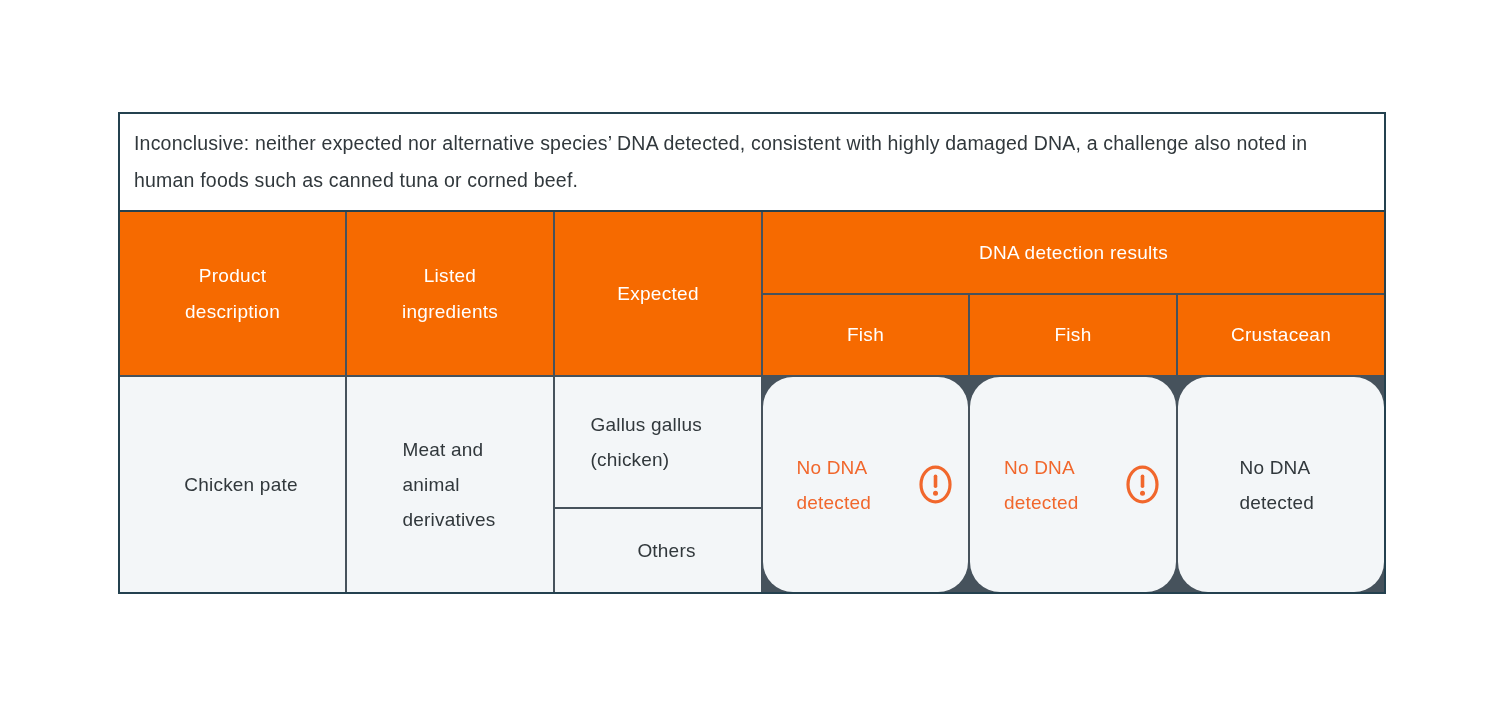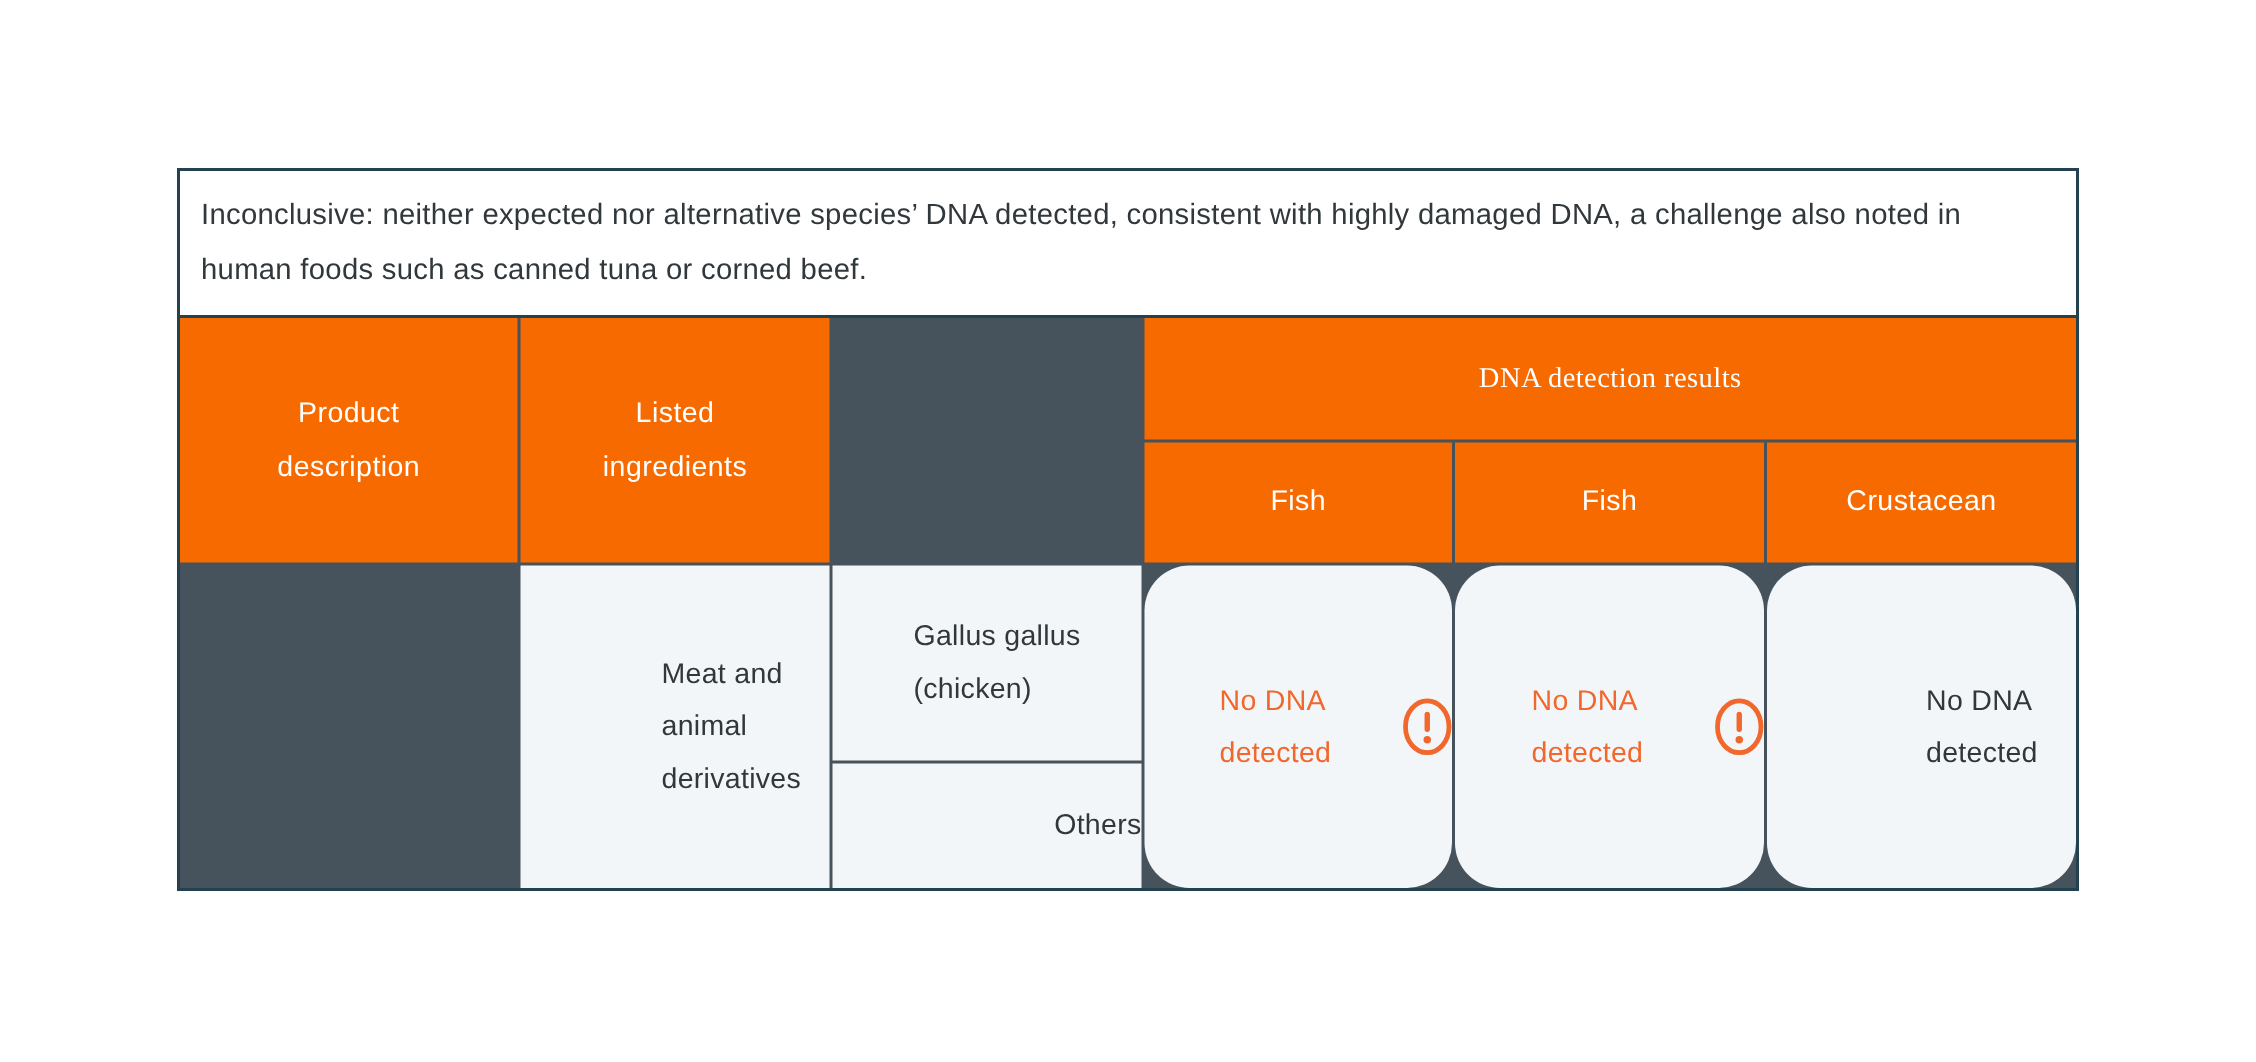--- a/index.html
+++ b/index.html
@@ -58,32 +58,32 @@
     background: #f66a00;
     color: #ffffff;
     justify-content: center;
     text-align: center;
     line-height: 36px;
     letter-spacing: 0.3px;
   }
   .td {
     background: #f3f6f8;
     color: #31383c;
-    justify-content: flex-end;
+    justify-content: center;
     text-align: left;
     padding-left: 17px;
     line-height: 35px;
     letter-spacing: 0.2px;
   }
 
   
   .c-product-h     { grid-column: 1; grid-row: 1 / span 2; }
   .c-ingredients-h { grid-column: 2; grid-row: 1 / span 2; }
   .c-expected-h    { grid-column: 3; grid-row: 1 / span 2; }
-  .c-dna-h         { grid-column: 4 / span 3; grid-row: 1; font-family: Liberation Serif, serif; }
+  .c-dna-h         { grid-column: 4 / span 3; grid-row: 1; }
   .c-meat-h        { grid-column: 4; grid-row: 2; }
   .c-fish-h        { grid-column: 5; grid-row: 2; }
   .c-crust-h       { grid-column: 6; grid-row: 2; }
   .c-product-d     { grid-column: 1; grid-row: 3 / span 2; }
   .c-ingredients-d { grid-column: 2; grid-row: 3 / span 2; }
   .c-expected-1    { grid-column: 3; grid-row: 3; }
   .c-expected-2    { grid-column: 3; grid-row: 4; }
   .c-meat-d        { grid-column: 4; grid-row: 3 / span 2; }
   .c-fish-d        { grid-column: 5; grid-row: 3 / span 2; }
   .c-crust-d       { grid-column: 6; grid-row: 3 / span 2; }
@@ -116,33 +116,39 @@
     </div>
 
     <div class="grid">
 
       <div class="cell th c-ingredients-h">
         <span class="w-ingredients-h">Listed ingredients</span>
       </div>
       <div class="cell th c-product-h">
         <span class="w-product-h">Product description</span>
       </div>
+      <div class="cell th c-expected-h">
+        <span>Expected</span>
+      </div>
       <div class="cell th c-dna-h">
         <span>DNA detection results</span>
       </div>
       <div class="cell th c-meat-h">
         <span>Fish</span>
       </div>
       <div class="cell th c-fish-h">
         <span>Fish</span>
       </div>
       <div class="cell th c-crust-h">
         <span>Crustacean</span>
       </div>
 
+      <div class="cell td c-product-d">
+        <span>Chicken pate</span>
+      </div>
       <div class="cell td c-ingredients-d">
         <span class="w-ingredients-d">Meat and animal derivatives</span>
       </div>
       <div class="cell td c-expected-1">
         <span class="w-expected-1">Gallus gallus (chicken)</span>
       </div>
       <div class="cell td c-expected-2">
         <span>Others</span>
       </div>
 

